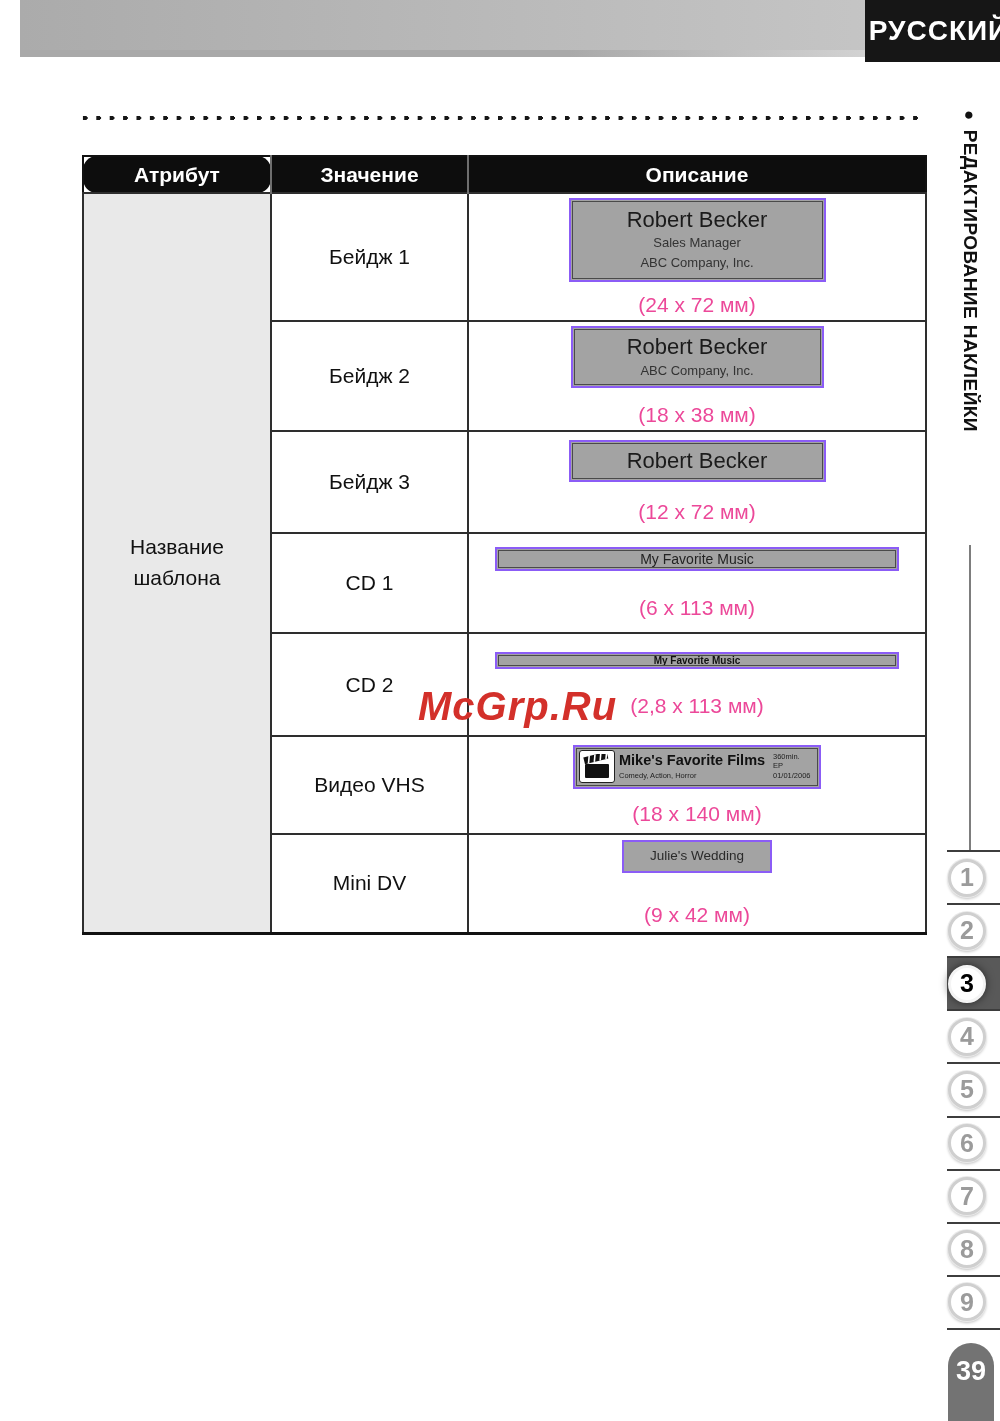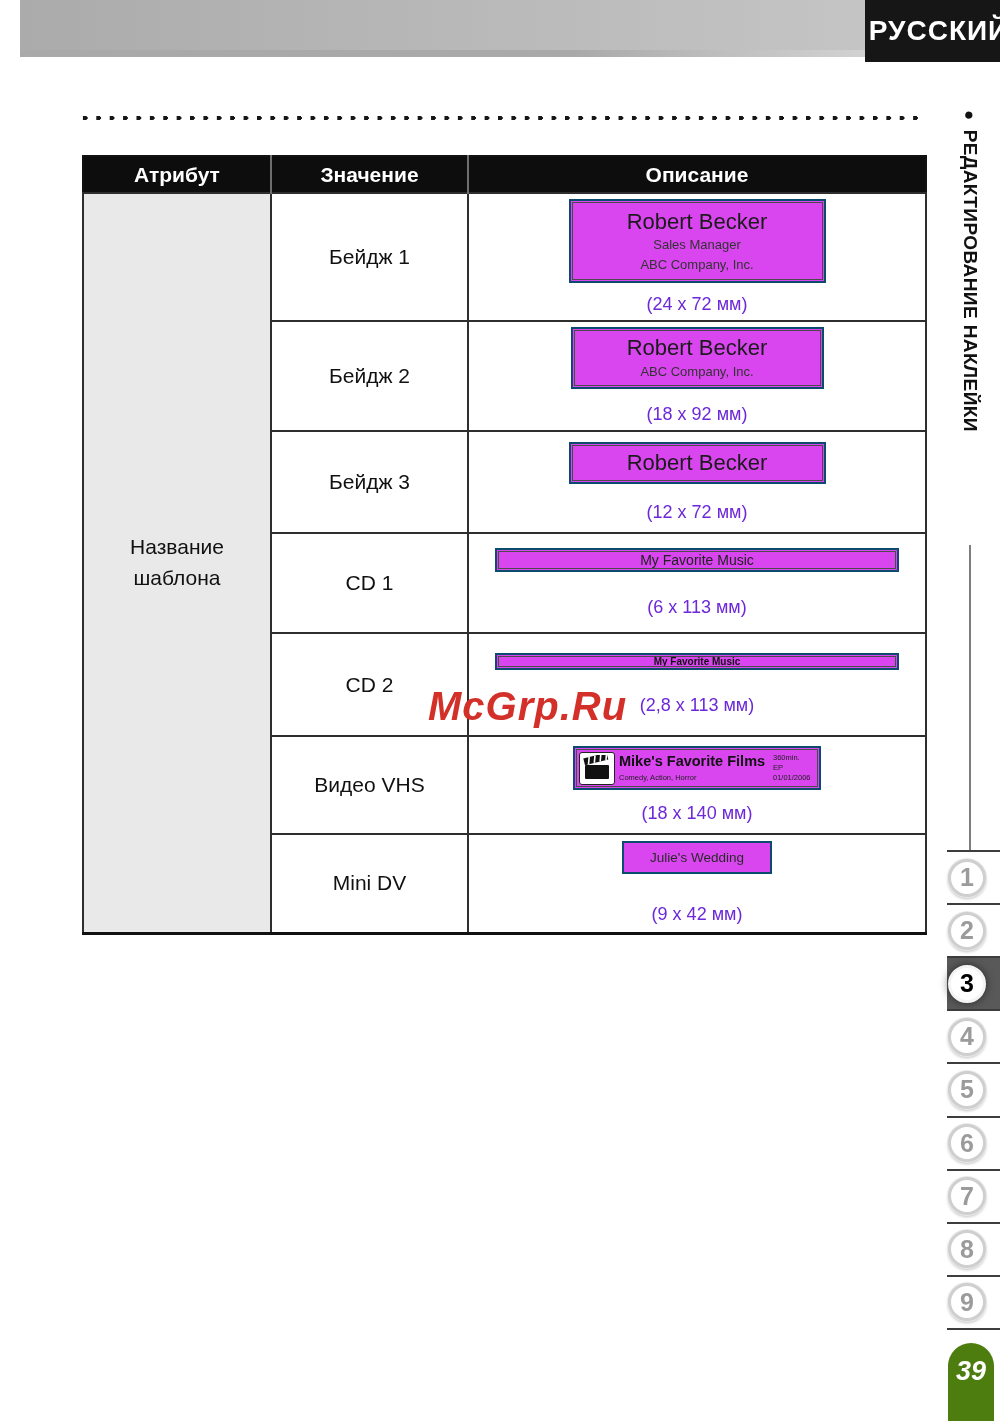--- a/index.html
+++ b/index.html
@@ -33,37 +33,37 @@
   
   .main-table {
     position:absolute; left:62px; top:155px; width:843px;
     border-collapse:collapse; table-layout:fixed;
     border:2px solid #111; border-bottom-width:3px;
   }
   .main-table th {
     background:#0d0d0d; color:#fff; font-size:21px; font-weight:bold;
     height:37px; border-left:2px solid #6e6e6e;
   }
-  .main-table th:first-child { border-left:none; }
+  .main-table th:first-child { border-left:none;border-radius:14px; }
   .main-table td { border:2px solid #2e2e2e; vertical-align:middle; }
   .attr-cell {
     background:#e9e9e9; text-align:center; font-size:21px; color:#111; line-height:1.45;
   }
   .val-cell { text-align:center; font-size:21px; color:#111; }
   tr.r1 { height:128px; } tr.r2 { height:110px; } tr.r3 { height:102px; }
   tr.r4 { height:100px; } tr.r5 { height:103px; } tr.r6 { height:98px; } tr.r7 { height:99px; }
 
   .desc-inner { display:flex; flex-direction:column; align-items:center; justify-content:center; height:100%; }
   .r1 .desc-inner { gap:11px; } .r2 .desc-inner { gap:15px; } .r3 .desc-inner { gap:18px; }
   .r4 .desc-inner { gap:25px; } .r5 .desc-inner { gap:25px; } .r6 .desc-inner { gap:13px; }
   .r7 .desc-inner { gap:30px; }
-  .size-text { font-size:18px; color:#6d28d9; }
-
-  
-  .lbl { position:relative; background:#d946ef; border:2px solid #0c4a6e;
+  .size-text { font-size:21px; color:#ec4899; }
+
+  
+  .lbl { position:relative; background:#a3a3a3; border:2px solid #8b5cf6;
          display:flex; flex-direction:column; align-items:center; justify-content:center; }
   .lbl::after { content:""; position:absolute; inset:1px; border:1px solid #4a4a4a; pointer-events:none; }
   .lbl-plain::after { display:none; }
   .badge1 { width:257px; height:84px; gap:4px; }
   .badge2 { width:253px; height:62px; gap:5px; }
   .badge3 { width:257px; height:42px; }
   .lbl-name { font-size:22px; color:#1b1b1b; line-height:1.05; }
   .lbl-sub  { font-size:13px; color:#333; line-height:1.2; }
   .cd1 { width:404px; height:24px; }
   .cd1 .cd-text { font-size:14px; color:#222; }
@@ -75,21 +75,21 @@
   .vhs { width:248px; height:44px; flex-direction:row; justify-content:flex-start; padding:3px 4px; }
   .vhs-icon { width:36px; height:33px; border:1px solid #222; border-radius:3px;
               display:flex; align-items:center; justify-content:center; background:#fff; flex:none; }
   .vhs-mid { margin-left:4px; flex:1; display:flex; flex-direction:column; justify-content:flex-end; }
   .vhs-title { font-size:14.5px; font-weight:bold; color:#111; line-height:1.05; white-space:nowrap; }
   .vhs-genre { font-size:7.5px; color:#222; margin-top:3px; }
   .vhs-right { width:42px; flex:none; font-size:7.5px; color:#222; line-height:1.3; align-self:flex-start; padding-top:2px; }
 
   
   .watermark {
-    position:absolute; left:408px; top:684px; z-index:5;
+    position:absolute; left:398px; top:684px; z-index:5;
     font-size:40px; font-style:italic; font-weight:bold; letter-spacing:1px; color:#d3302a;
   }
 
   
   .side-title {
     position:absolute; left:961px; top:110px; white-space:nowrap;
     transform:rotate(90deg); transform-origin:left top;
     font-size:19px; font-weight:bold; color:#111; letter-spacing:0.4px;
   }
   .side-bullet { font-size:17px; margin-right:9px; }
@@ -107,22 +107,22 @@
     display:flex; align-items:center; justify-content:center;
     font-size:25px; font-weight:bold; color:#9b9b9b;
   }
   .tab-cell.active { background:#595959; }
   .tab-cell.active .tab-circle { color:#000; border-color:#f4f4f4; box-shadow:0 0 9px rgba(0,0,0,0.55); }
 
   
   .footer-caption { position:absolute; right:92px; top:1356px; font-size:20px; color:#4a4a4a; }
   .page-tab {
     position:absolute; left:928px; top:1343px; width:46px; height:78px;
-    background:#4d7c0f; border-radius:23px 23px 0 0;
-    color:#fff; font-size:27px; font-weight:bold; text-align:center; padding-top:13px;font-style:italic;
+    background:#737373; border-radius:23px 23px 0 0;
+    color:#fff; font-size:27px; font-weight:bold; text-align:center; padding-top:13px;
   }
 </style>
 </head>
 <body>
 
 <div class="page">
 
   <div class="topbar"></div>
   <div class="lang-box">РУССКИЙ</div>
 
@@ -160,21 +160,21 @@
         </td>
       </tr>
       <tr class="r2">
         <td class="val-cell">Бейдж 2</td>
         <td>
           <div class="desc-inner">
             <div class="lbl badge2">
               <div class="lbl-name">Robert Becker</div>
               <div class="lbl-sub">ABC Company, Inc.</div>
             </div>
-            <div class="size-text">(18 x 92 мм)</div>
+            <div class="size-text">(18 x 38 мм)</div>
           </div>
         </td>
       </tr>
       <tr class="r3">
         <td class="val-cell">Бейдж 3</td>
         <td>
           <div class="desc-inner">
             <div class="lbl badge3">
               <div class="lbl-name">Robert Becker</div>
             </div>

